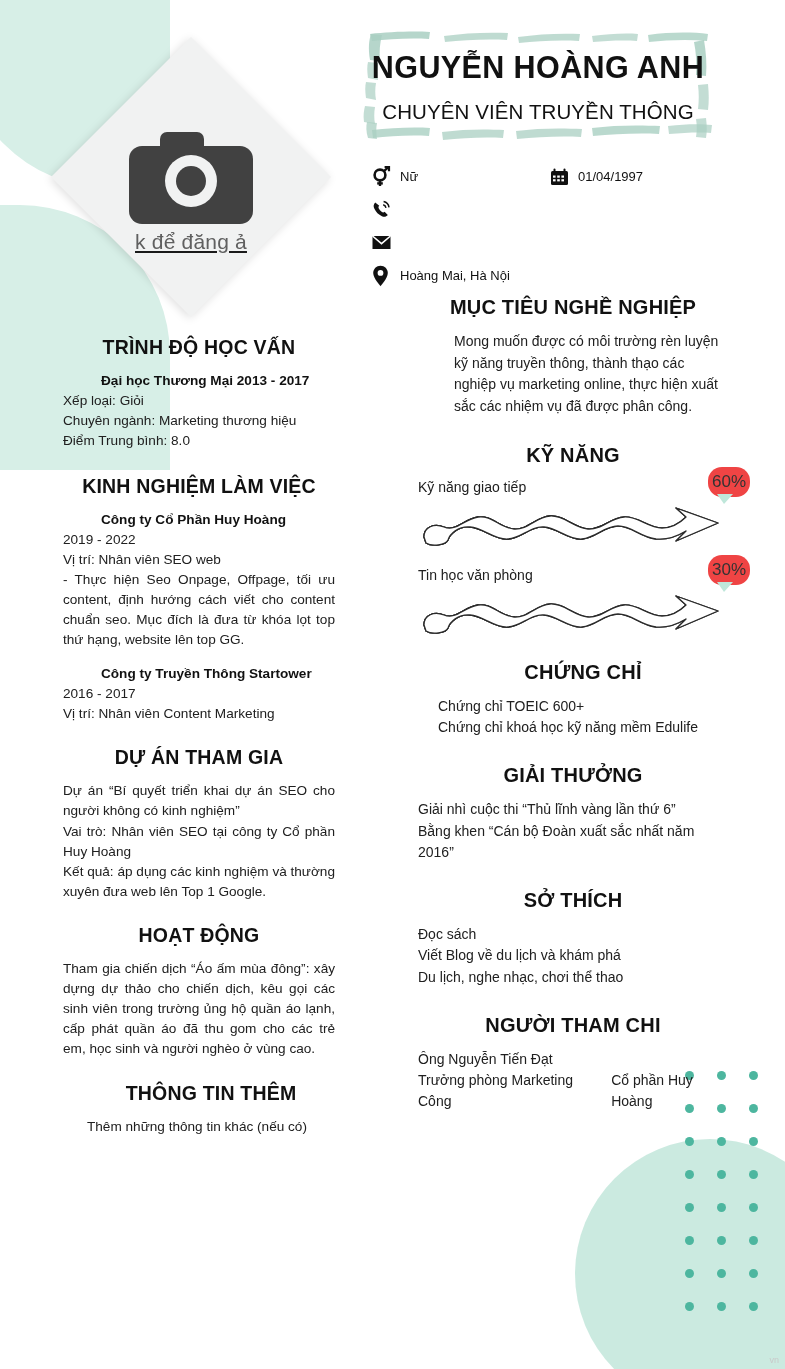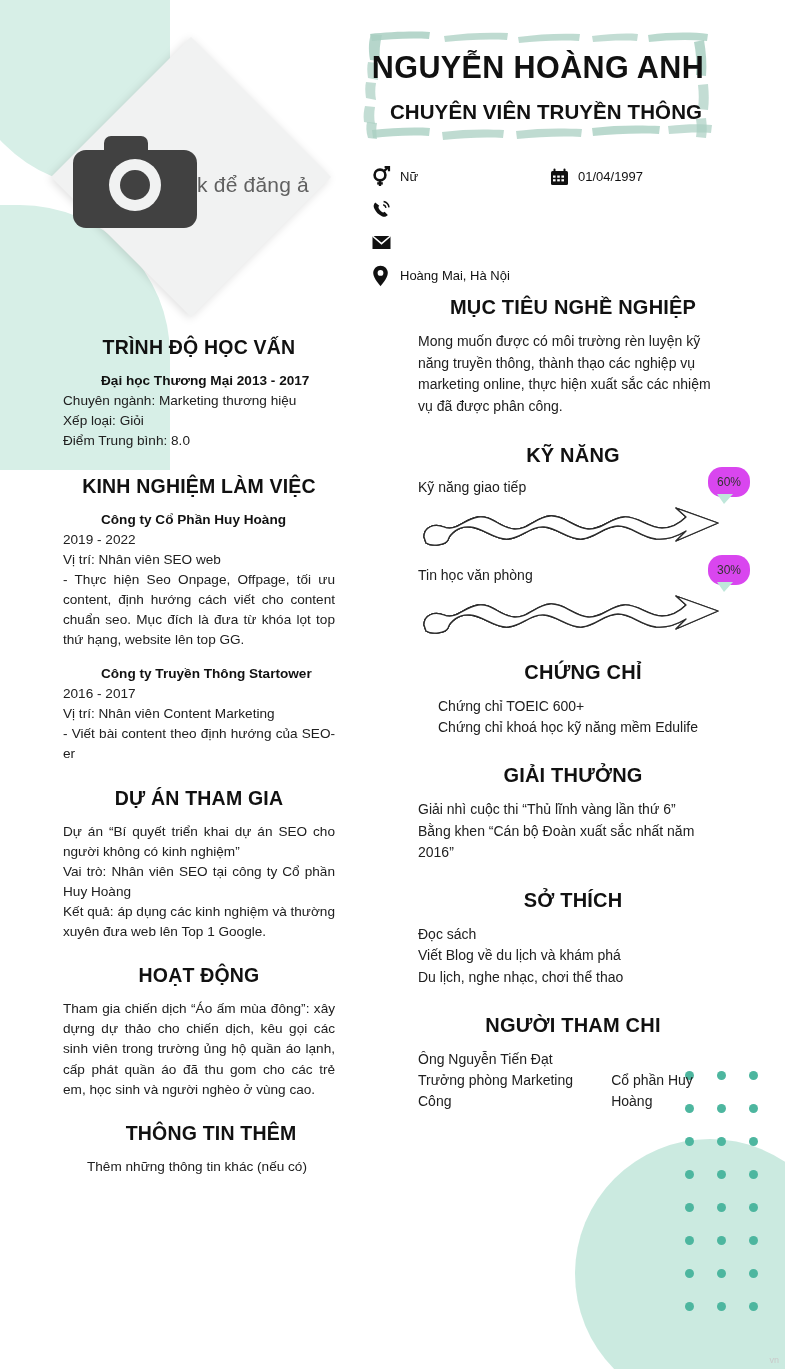--- a/index.html
+++ b/index.html
@@ -63,25 +63,26 @@
     z-index: 2;
   }
   .photo-diamond {
     position: absolute; left: 40px; top: 40px;
     width: 198px; height: 198px;
     background: #f1f2f2;
     transform: rotate(45deg);
     box-shadow: 0 2px 10px rgba(0,0,0,.13);
   }
   .photo-inner {
-    position: absolute; left: 0; top: 8px;
+    position: absolute; left: 0; top: 16px;
     width: 278px; height: 278px;
-    display: flex; flex-direction: row;
+    display: flex; flex-direction: column;
     align-items: center; justify-content: center;
     overflow: hidden;
+    text-decoration: underline;
   }
   .cam-icon { width: 124px; height: 92px; position: relative; margin-bottom: 6px; }
   .cam-body {
     position: absolute; left: 0; bottom: 0;
     width: 124px; height: 78px;
     background: #414141; border-radius: 13px;
   }
   .cam-bump {
     position: absolute; left: 31px; top: 0;
     width: 44px; height: 20px;
@@ -110,23 +111,23 @@
   }
   .brush-frame { position: absolute; inset: 0; z-index: 0; }
   .name {
     position: absolute; left: 0; top: 24px; width: 100%;
     text-align: center;
     font-size: 30.5px; font-weight: bold;
     letter-spacing: .4px; color: #111;
     z-index: 2;
   }
   .job-title {
-    position: absolute; left: 8px; top: 74px; width: 100%;
+    position: absolute; left: 0; top: 74px; width: 100%;
     text-align: center;
-    font-size: 20.5px; font-weight: bold;
+    font-size: 20.5px; font-weight: normal;
     letter-spacing: .1px; color: #111;
     z-index: 2;
   }
 
   
   .contact { position: absolute; left: 372px; top: 160px; width: 400px; z-index: 3; }
   .c-row { position: relative; height: 33px; display: flex; align-items: center; }
   .c-ico { width: 28px; display: flex; align-items: center; justify-content: flex-start; }
   .c-val { font-size: 13px; color: #111; }
   .c-right { position: absolute; left: 178px; top: 0; display: flex; align-items: center; height: 33px; }
@@ -145,32 +146,32 @@
     font-size: 19.5px; font-weight: bold; color: #111;
     text-align: center; letter-spacing: .2px;
     margin-bottom: 12px;
   }
   .sec-title.r { font-size: 20px; }
   .item-head { font-size: 13.6px; font-weight: bold; color: #111; line-height: 1.45; padding-left: 38px; }
   .line { font-size: 13.6px; color: #202020; line-height: 1.48; }
   .para { font-size: 13.6px; color: #202020; line-height: 1.48; text-align: justify; }
   .blk { margin-bottom: 14px; }
   .r-line { font-size: 14px; color: #202020; line-height: 1.52; }
-  .r-para { font-size: 14px; color: #202020; line-height: 1.55; }
+  .r-para { font-size: 14px; color: #202020; line-height: 1.55; margin-left: 36px; }
 
   
   .skill { position: relative; margin-bottom: 16px; }
   .skill-label { font-size: 14px; color: #202020; margin-bottom: 6px; }
   .skill-graphic { position: relative; width: 330px; height: 46px; }
   .bubble {
     position: absolute; right: -2px; top: -34px;
     width: 42px; height: 30px; border-radius: 14px;
-    background: #d946ef;
+    background: #ef4444;
     display: flex; align-items: center; justify-content: center;
-    font-size: 12px; color: #333; font-weight: normal;
+    font-size: 17px; color: #333; font-weight: normal;
   }
   .bubble::after {
     content: ""; position: absolute; left: 9px; bottom: -7px;
     width: 0; height: 0;
     border-left: 7px solid transparent;
     border-right: 9px solid transparent;
     border-top: 10px solid #bfe7da;
   }
 
   
@@ -327,38 +328,37 @@
       </span>
       <span class="c-val">Hoàng Mai, Hà Nội</span>
     </div>
   </div>
 
   <div class="col-left">
 
     <div class="sec">
       <div class="sec-title">TRÌNH ĐỘ HỌC VẤN</div>
       <div class="item-head">Đại học Thương Mại  2013 - 2017</div>
+      <div class="line">Xếp loại: Giỏi</div>
       <div class="line">Chuyên ngành: Marketing thương hiệu</div>
-      <div class="line">Xếp loại: Giỏi</div>
       <div class="line">Điểm Trung bình: 8.0</div>
     </div>
 
     <div class="sec" style="margin-top:24px;">
       <div class="sec-title">KINH NGHIỆM LÀM VIỆC</div>
       <div class="blk">
         <div class="item-head">Công ty Cổ Phần Huy Hoàng</div>
         <div class="line">2019 - 2022</div>
         <div class="line">Vị trí: Nhân viên SEO web</div>
         <div class="para">- Thực hiện Seo Onpage, Offpage, tối ưu content, định hướng cách viết cho content chuẩn seo. Mục đích là đưa từ khóa lọt top thứ hạng, website lên top GG.</div>
       </div>
       <div class="blk">
         <div class="item-head">Công ty Truyền Thông Startower</div>
         <div class="line">2016 - 2017</div>
         <div class="line">Vị trí: Nhân viên Content Marketing</div>
-        <div class="para">- Viết bài content theo định hướng của SEO-er</div>
       </div>
     </div>
 
     <div class="sec" style="margin-top:22px;">
       <div class="sec-title">DỰ ÁN THAM GIA</div>
       <div class="para">Dự án “Bí quyết triển khai dự án SEO cho người không có kinh nghiệm”</div>
       <div class="para">Vai trò: Nhân viên SEO tại công ty Cổ phần Huy Hoàng</div>
       <div class="para">Kết quả: áp dụng các kinh nghiệm và thường xuyên đưa web lên Top 1 Google.</div>
     </div>
 

